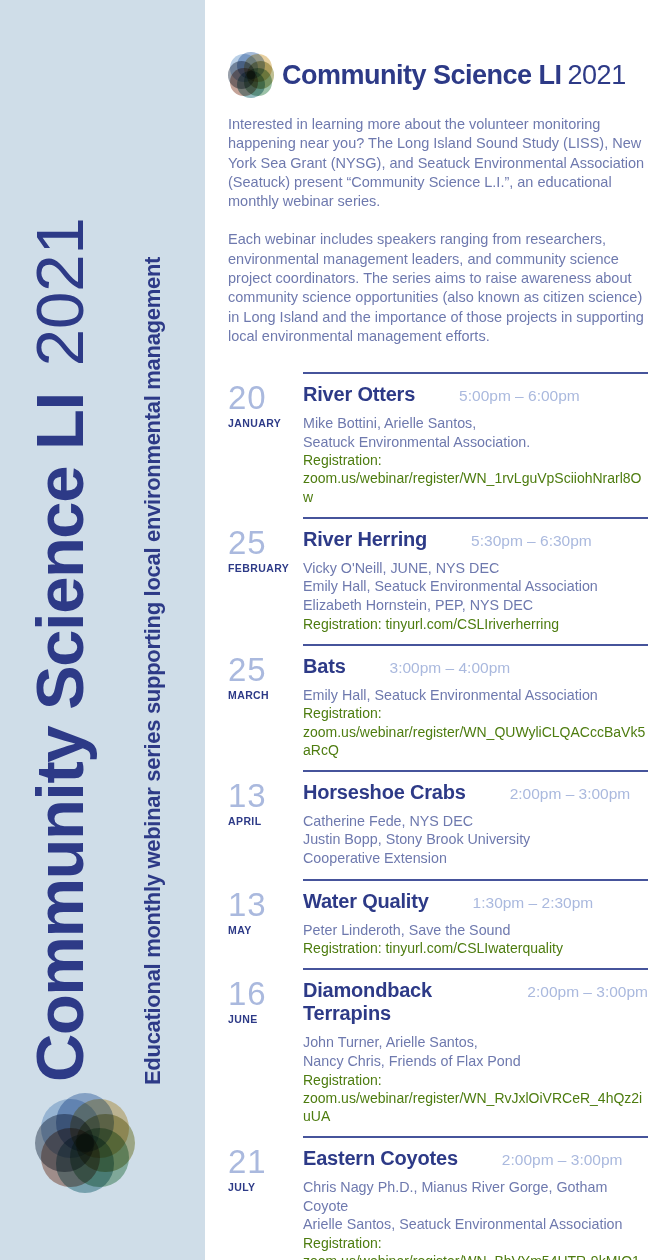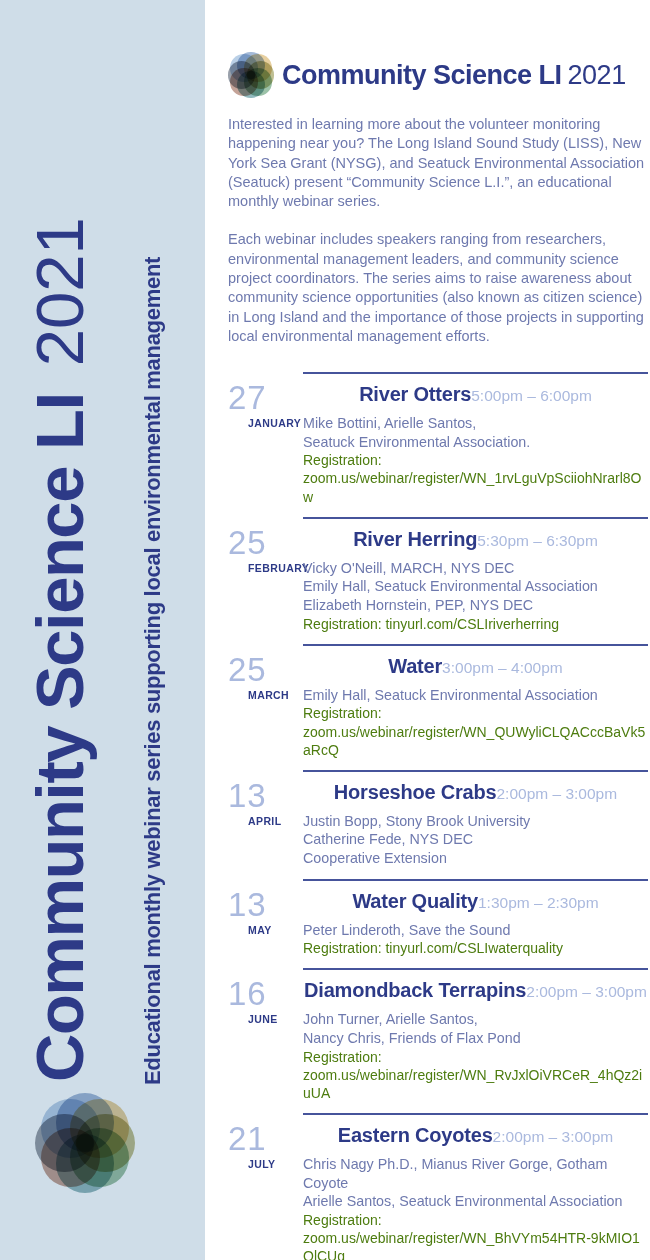--- a/index.html
+++ b/index.html
@@ -32,23 +32,23 @@
   .header-title .heavy { font-weight:800; }
   .header-title .light { font-weight:400; margin-left:6px; }
   .intro { margin-top:17px; font-size:14.5px; line-height:1.33; color:#6e79ae; }
   .intro + .intro { margin-top:19px; }
 
   
   .events { margin-top:26px; }
   .event { display:flex; margin-bottom:11px; }
   .date-col { width:75px; flex:0 0 75px; padding-top:9px; }
   .day { font-size:33px; font-weight:400; color:#aab9de; line-height:1; letter-spacing:1px; }
-  .month { font-size:10.5px; font-weight:700; color:#2d3a87; letter-spacing:0.4px; margin-top:3px;margin-left:20px; }
+  .month { font-size:10.5px; font-weight:700; color:#2d3a87; letter-spacing:0.4px; margin-top:3px; }
   .content-col { flex:1; border-top:2px solid #46549b; padding-top:9px; min-width:0; }
-  .title-row { display:flex; justify-content:center; align-items:baseline; }
+  .title-row { display:flex; justify-content:flex-start; align-items:baseline;gap:44px; }
   .etitle { font-size:20px; font-weight:800; color:#2d3a87; letter-spacing:-0.2px; }
   .etime { font-size:15.5px; color:#aab9de; white-space:nowrap; }
   .speakers { margin-top:8px; font-size:14.3px; line-height:1.3; color:#6e79ae; }
   .reg { font-size:14px; font-weight:400; color:#4d7c0f; line-height:1.3; }
   .reg .reg-link { word-break:break-all; }
   .reg.two-line .reg-link { display:block; }
 </style>
 </head>
 <body>
 
@@ -89,21 +89,21 @@
         <span class="heavy">Community Science LI</span><span class="light">2021</span>
       </div>
     </div>
 
     <p class="intro">Interested in learning more about the volunteer monitoring happening near you? The Long Island Sound Study (LISS), New York Sea Grant (NYSG), and Seatuck Environmental Association (Seatuck) present “Community Science L.I.”, an educational monthly webinar series.</p>
     <p class="intro">Each webinar includes speakers ranging from researchers, environmental management leaders, and community science project coordinators. The series aims to raise awareness about community science opportunities (also known as citizen science) in Long Island and the importance of those projects in supporting local environmental management efforts.</p>
 
     <div class="events" id="events-list">
   <div class="event">
     <div class="date-col">
-      <div class="day">27</div>
+      <div class="day">20</div>
       <div class="month">JANUARY</div>
     </div>
     <div class="content-col">
       <div class="title-row">
         <div class="etitle">River Otters</div>
         <div class="etime">5:00pm – 6:00pm</div>
       </div>
       <div class="speakers">
               <div>Mike Bottini, Arielle Santos,</div>
               <div>Seatuck Environmental Association.</div>
@@ -119,39 +119,39 @@
     <div class="date-col">
       <div class="day">25</div>
       <div class="month">FEBRUARY</div>
     </div>
     <div class="content-col">
       <div class="title-row">
         <div class="etitle">River Herring</div>
         <div class="etime">5:30pm – 6:30pm</div>
       </div>
       <div class="speakers">
-              <div>Vicky O'Neill, MARCH, NYS DEC</div>
+              <div>Vicky O'Neill, JUNE, NYS DEC</div>
               <div>Emily Hall, Seatuck Environmental Association</div>
               <div>Elizabeth Hornstein, PEP, NYS DEC</div>
             </div>
       <div class="reg">
         <span class="reg-label">Registration: </span>
         <span class="reg-link">tinyurl.com/CSLIriverherring</span>
       </div>
     </div>
   </div>
 
   <div class="event">
     <div class="date-col">
       <div class="day">25</div>
       <div class="month">MARCH</div>
     </div>
     <div class="content-col">
       <div class="title-row">
-        <div class="etitle">Water</div>
+        <div class="etitle">Bats</div>
         <div class="etime">3:00pm – 4:00pm</div>
       </div>
       <div class="speakers">
               <div>Emily Hall, Seatuck Environmental Association</div>
             </div>
       <div class="reg two-line">
         <span class="reg-label">Registration:</span>
         <span class="reg-link">zoom.us/webinar/register/WN_QUWyliCLQACccBaVk5aRcQ</span>
       </div>
     </div>
@@ -161,22 +161,22 @@
     <div class="date-col">
       <div class="day">13</div>
       <div class="month">APRIL</div>
     </div>
     <div class="content-col">
       <div class="title-row">
         <div class="etitle">Horseshoe Crabs</div>
         <div class="etime">2:00pm – 3:00pm</div>
       </div>
       <div class="speakers">
+              <div>Catherine Fede, NYS DEC</div>
               <div>Justin Bopp, Stony Brook University</div>
-              <div>Catherine Fede, NYS DEC</div>
               <div>Cooperative Extension</div>
             </div>
     </div>
   </div>
 
   <div class="event">
     <div class="date-col">
       <div class="day">13</div>
       <div class="month">MAY</div>
     </div>

